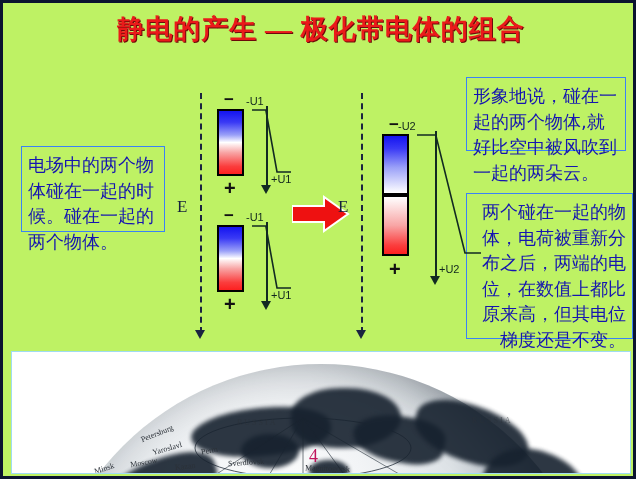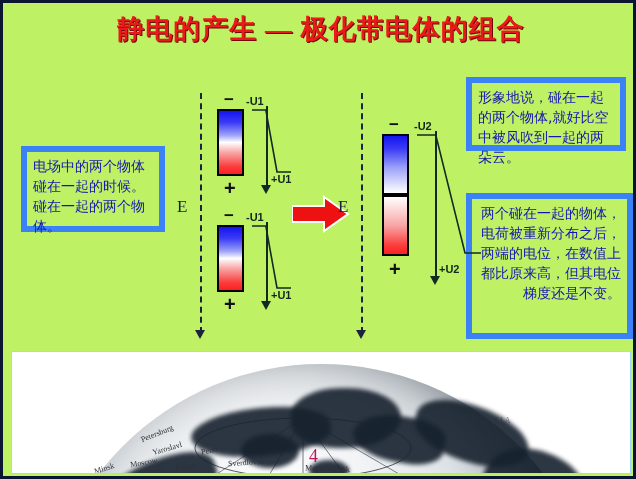--- a/index.html
+++ b/index.html
@@ -30,24 +30,24 @@
     font-size: 27px;
     letter-spacing: 1px;
     color: #ea1a1a;
     text-shadow: 1px 1px 0 #6b0a0a;
     white-space: nowrap;
   }
 
   
   .callout {
     position: absolute;
-    border: 6px solid #3b82f6;
+    border: 1px solid #3b82f6;
     color: #1515b0;
     font-family: "DejaVu Sans", sans-serif;
-    font-size: 14px;
+    font-size: 18px;
     line-height: 1.42;
     padding: 5px 6px;
     box-sizing: border-box;
     background: transparent;
   }
   #callout-left   { left: 18px;  top: 143px; width: 144px; height: 86px; }
   #callout-top-right  { left: 463px; top: 74px;  width: 160px; height: 74px; }
   #callout-bottom-right { left: 463px; top: 190px; width: 167px; height: 146px; text-align: right; }
 
   
@@ -108,21 +108,21 @@
     position: absolute;
     width: 0; height: 0;
     border-left: 5px solid transparent;
     border-right: 5px solid transparent;
     border-top: 9px solid #122a22;
   }
   .u-label {
     position: absolute;
     font-family: "Liberation Sans", sans-serif;
     font-size: 11px;
-    font-weight: bold;
+    font-weight: normal;
     color: #10261e;
     white-space: nowrap;
   }
 
   
   #red-arrow {
     position: absolute;
     left: 289px;
     top: 192px;
     width: 58px;
@@ -249,21 +249,21 @@
       <div class="bar bar-half-bot" style="left:379px; top:192px; width:27px; height:61px;"></div>
       <div class="sign" style="left:386px; top:256px;">+</div>
     </div>
 
     <div>
       <div class="pot-axis" style="left:432px; top:128px; height:148px;"></div>
       <div class="pot-arrow" style="left:427px; top:273px;"></div>
       <svg style="position:absolute;left:410px;top:126px;" width="72" height="152">
         <polyline points="4,6 23,6 23,7 52,124 68,124" fill="none" stroke="#122a22" stroke-width="1.6"></polyline>
       </svg>
-      <div class="u-label" style="left:411px; top:117px;">-U2</div>
+      <div class="u-label" style="left:395px; top:117px;">-U2</div>
       <div class="u-label" style="left:436px; top:260px;">+U2</div>
     </div>
   </div>
 
   <div id="globe-photo">
     <div id="globe-sphere">
 
       <div class="landmass" style="left:58px;  top:96px;  width:120px; height:52px;  border-radius:60% 40% 50% 45%; transform:rotate(-18deg);"></div>
 
       <div class="landmass" style="left:150px; top:44px;  width:140px; height:48px;  border-radius:50% 50% 45% 55%; transform:rotate(-6deg);"></div>

